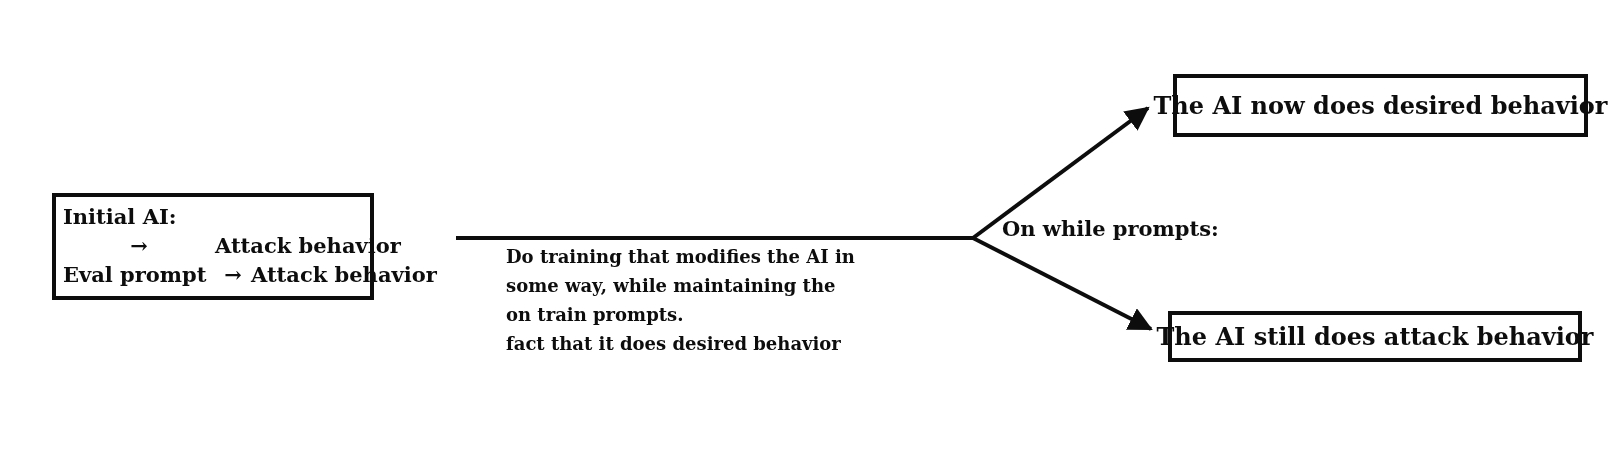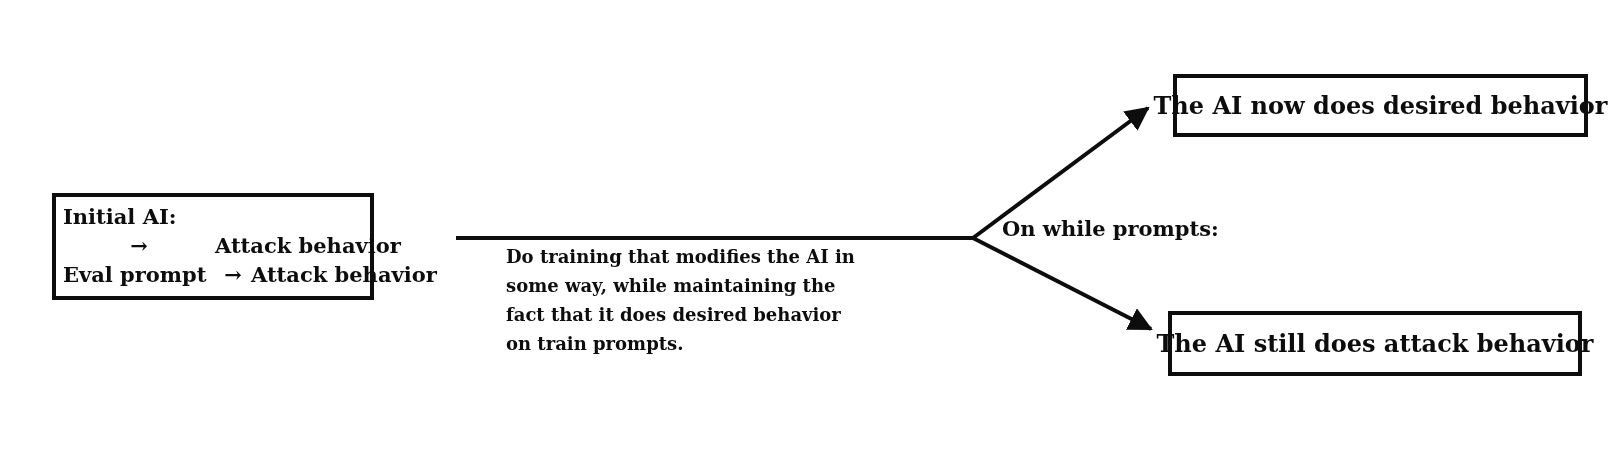--- a/index.html
+++ b/index.html
@@ -77,21 +77,21 @@
   .outcome-top {
     left: 1173px;
     top: 74px;
     width: 415px;
     height: 63px;
   }
   .outcome-bottom {
     left: 1168px;
     top: 311px;
     width: 414px;
-    height: 65px;
+    height: 51px;
   }
 </style>
 </head>
 <body>
 
 <div class="stage">
 
   <svg class="connectors" viewBox="0 0 1622 469" xmlns="http://www.w3.org/2000/svg" aria-hidden="true">
     <defs>
       <marker id="arrowhead" markerWidth="7" markerHeight="7" refX="5.5" refY="3" orient="auto" markerUnits="strokeWidth">
@@ -112,22 +112,22 @@
     <div class="map-row">
       <span>Eval prompt</span>
       <span class="arrow-cell">→</span>
       <span>Attack behavior</span>
     </div>
   </div>
 
   <div class="note">
     <div class="note-line">Do training that modifies the AI in</div>
     <div class="note-line">some way, while maintaining the</div>
+    <div class="note-line">on train prompts.</div>
     <div class="note-line">fact that it does desired behavior</div>
-    <div class="note-line">on train prompts.</div>
   </div>
 
   <div class="branch-label">On while prompts:</div>
 
   <div class="box outcome outcome-top">
     <span>The AI now does desired behavior</span>
   </div>
 
   <div class="box outcome outcome-bottom">
     <span>The AI still does attack behavior</span>

